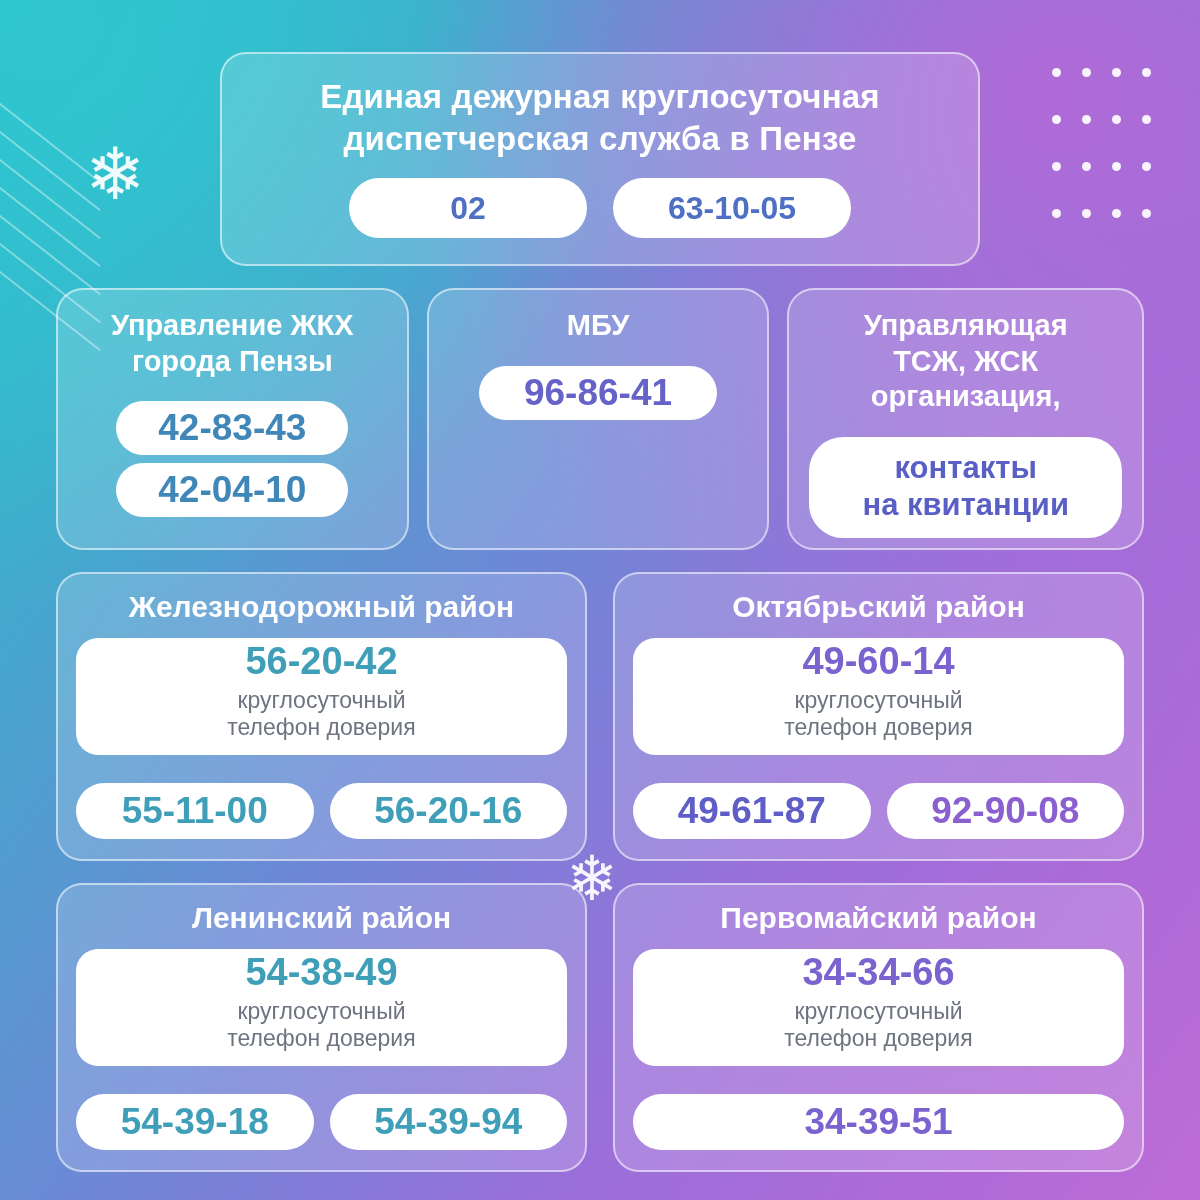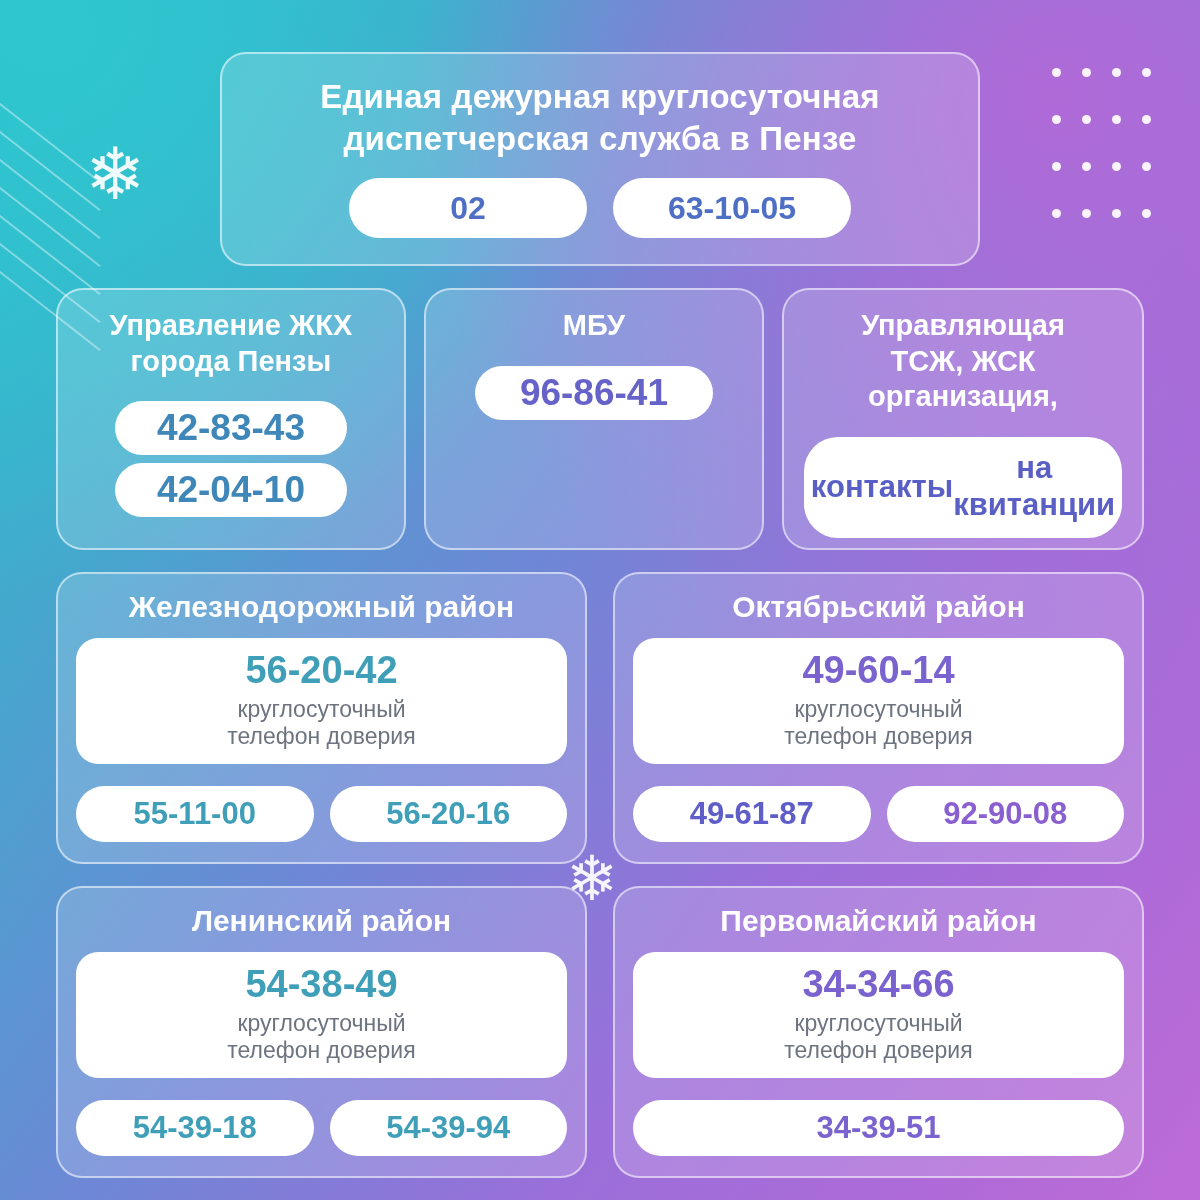--- a/index.html
+++ b/index.html
@@ -151,20 +151,21 @@
   .svc .pill {
     height: 54px;
     font-size: 37px;
     padding: 0 30px;
     margin-top: 8px;
     min-width: 232px;
   }
   .svc-a .pill { color: #3f86b9; }
   .svc-b .pill { color: #6663c8; min-width: 238px; }
   .svc-c .pill-text {
+    flex-direction: column;
     height: auto;
     padding: 12px 26px 14px 26px;
     line-height: 1.22;
     font-size: 31px;
     color: #5a5fc6;
     width: 100%;
   }
   .svc-c .pill-text span { display: block; }
 
   
@@ -181,44 +182,43 @@
   }
   .district-title {
     color: #ffffff;
     font-size: 30px;
     font-weight: bold;
     margin-bottom: 14px;
   }
   .main-phone-box {
     background: #ffffff;
     border-radius: 22px;
-    padding: 12px 10px 14px 10px;
-    margin-bottom: 14px;
+    padding: 3px 10px 14px 10px;
+    margin-bottom: 28px;
   }
   .main-phone-num {
     font-size: 38px;
     font-weight: bold;
     line-height: 1.1;
     margin-bottom: 4px;
   }
   .main-phone-sub {
     font-size: 23px;
     line-height: 1.18;
     color: #6d7480;
   }
   .sub-phones {
     display: flex;
     gap: 16px;
     justify-content: center;
   }
   .sub-phones .pill {
     height: 56px;
     flex: 1;
-    font-size: 31px;
-    margin-top: 8px;
+    font-size: 37px;
   }
   .sub-phones.single .pill { flex: 1 1 100%; }
 
   
   .c-teal   { color: #3f9fb8; }
   .c-indigo { color: #5f5ec8; }
   .c-violet { color: #7a62cf; }
   .c-purple { color: #8a5fd0; }
 </style>
 </head>

